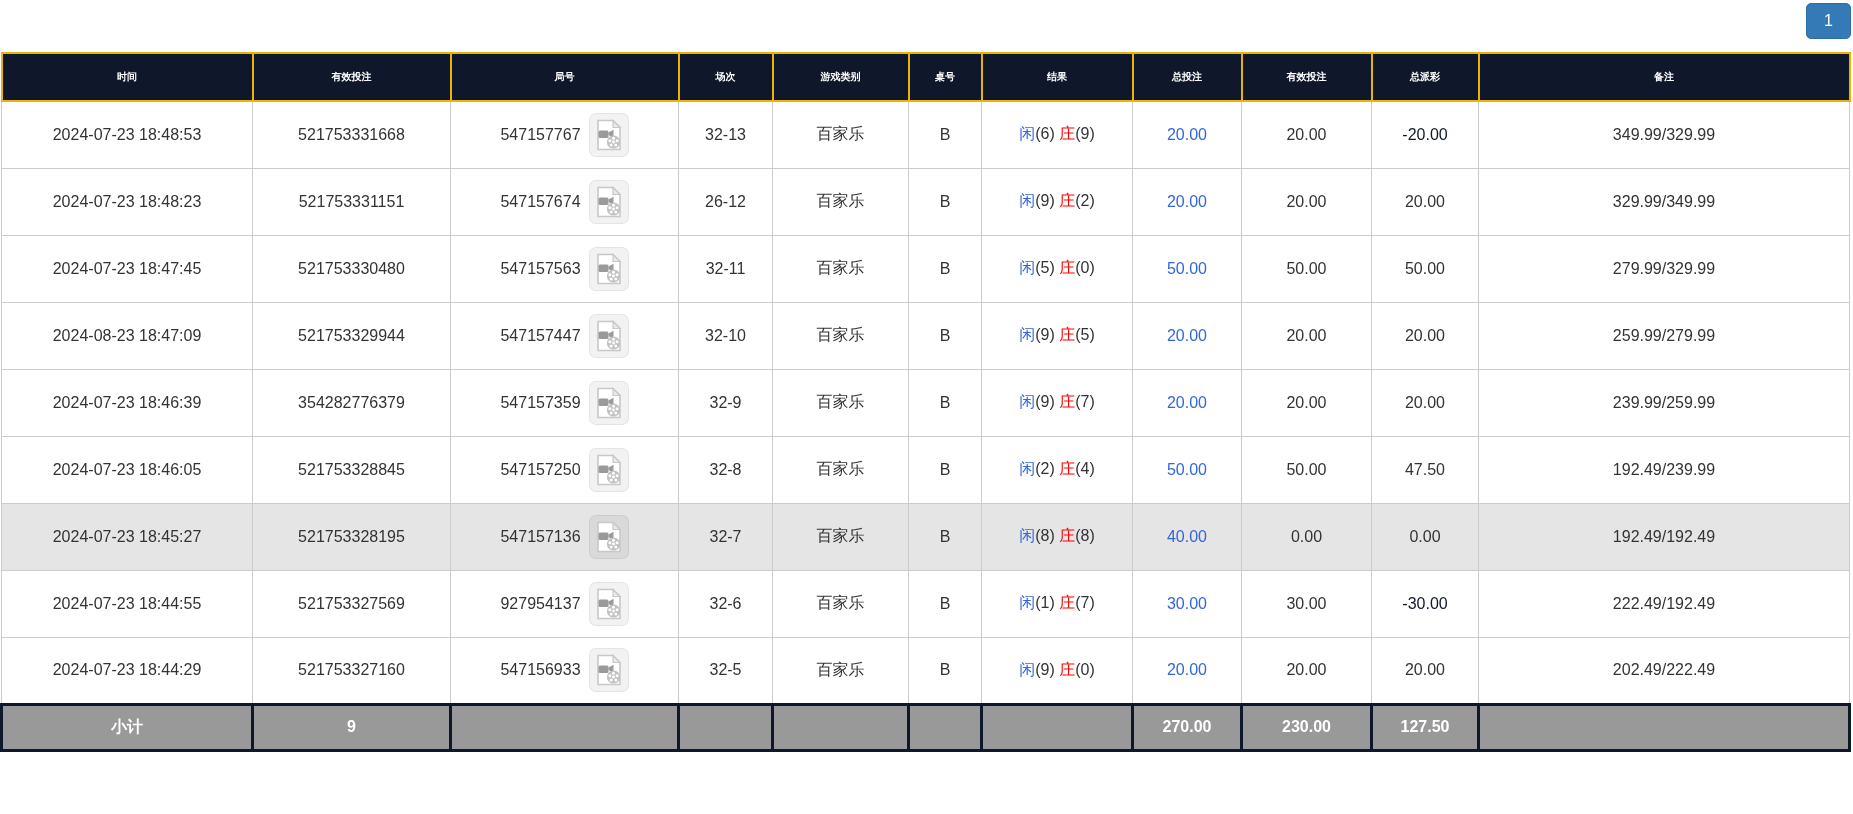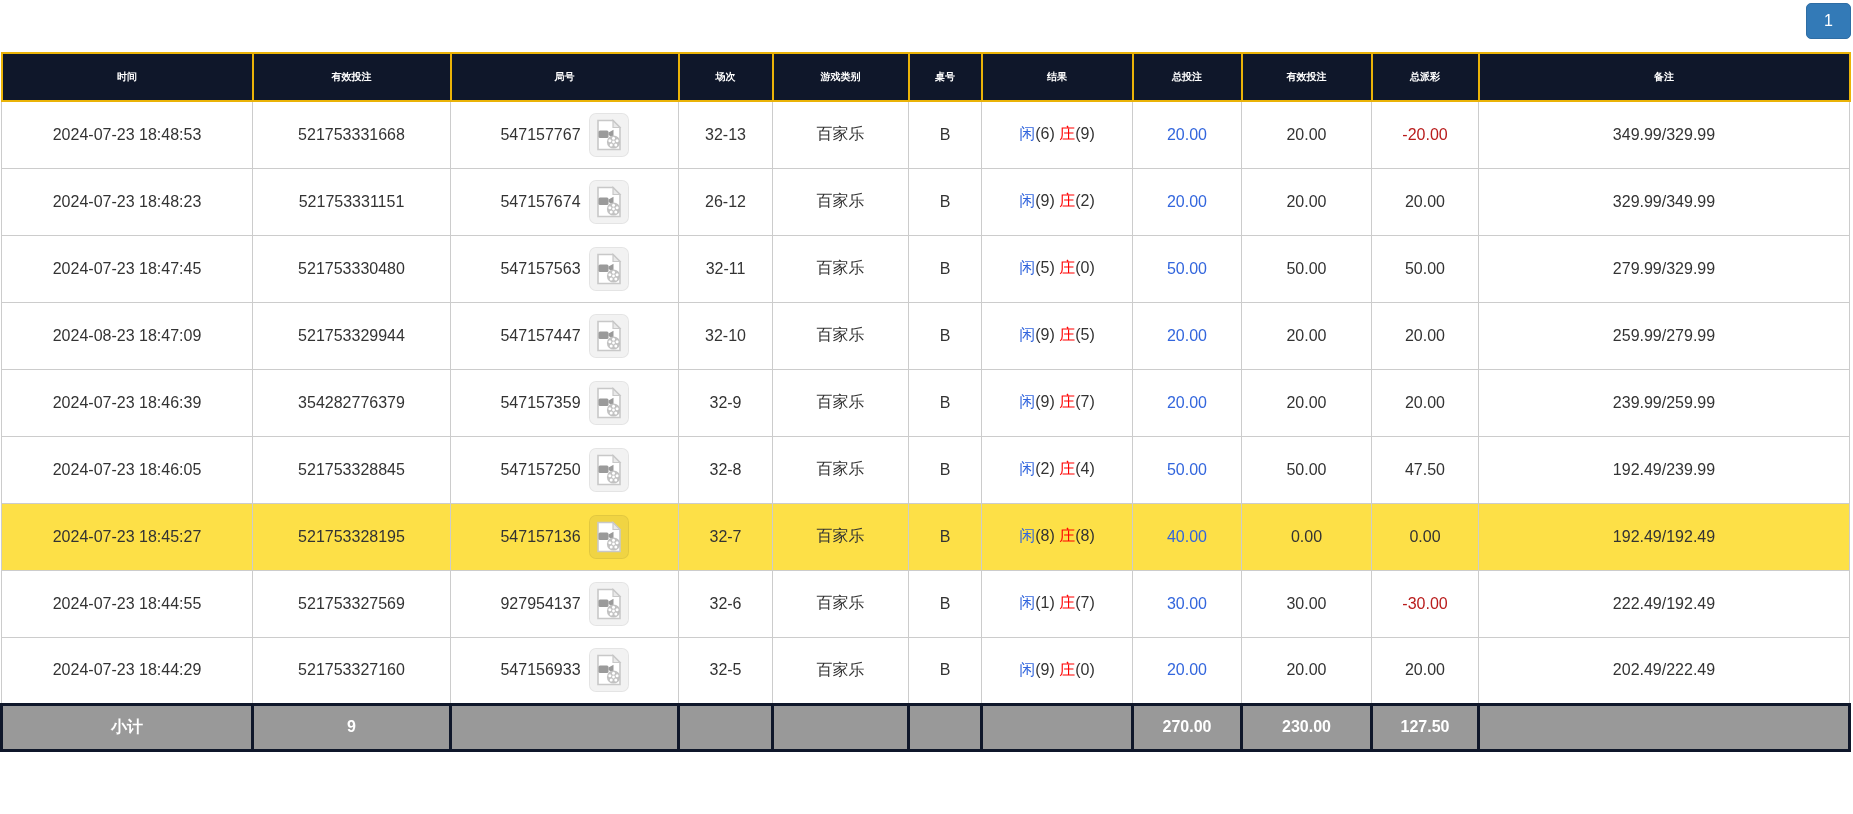--- a/index.html
+++ b/index.html
@@ -35,27 +35,27 @@
     border: 2px solid #eab308;
     padding: 0 2px;
   }
   td {
     font-size: 16px; color: #333;
     height: 67px; text-align: center; vertical-align: middle;
     border: 1px solid #ccc;
     background: #fff;
     padding: 0 2px;
   }
-  tr.highlight td { background: #fde047; }
+  tr.highlight td { background: #e5e5e5; }
   tr.summary td {
     background: #999; color: #fff; font-weight: bold;
     height: 46px; border: 3px solid #0f172a;
   }
   .blue { color: #3366dd; }
-  .red { color: #b91c1c; }
+  .red { color: #0f172a; }
   .round-cell-inner {
     display: flex; align-items: center; justify-content: center; gap: 8px;
   }
   .video-btn {
     display: inline-flex; align-items: center; justify-content: center;
     width: 40px; height: 44px;
     background: rgba(0,0,0,0.05);
     border: 1px solid rgba(0,0,0,0.06);
     border-radius: 7px;
     cursor: pointer;

